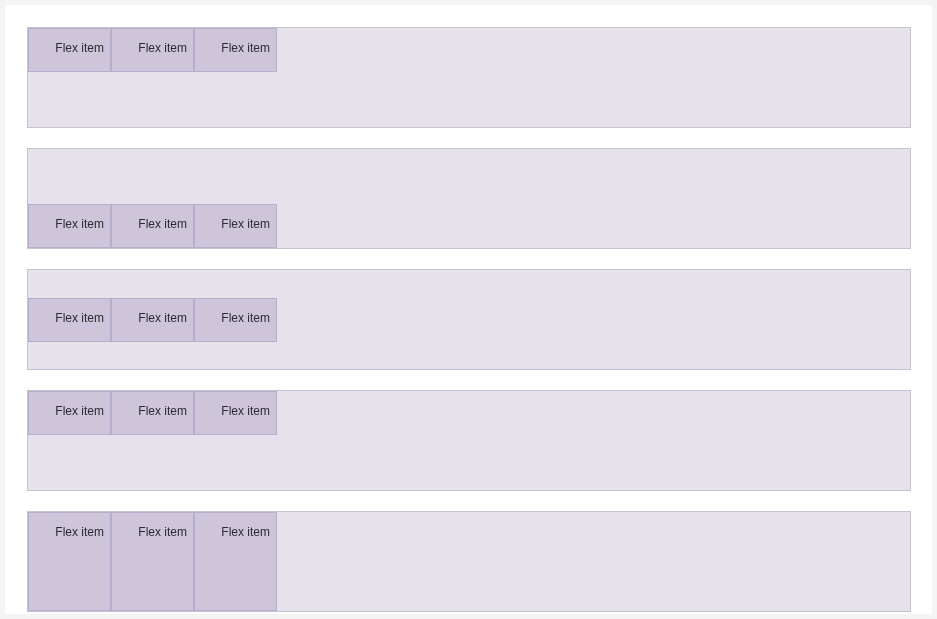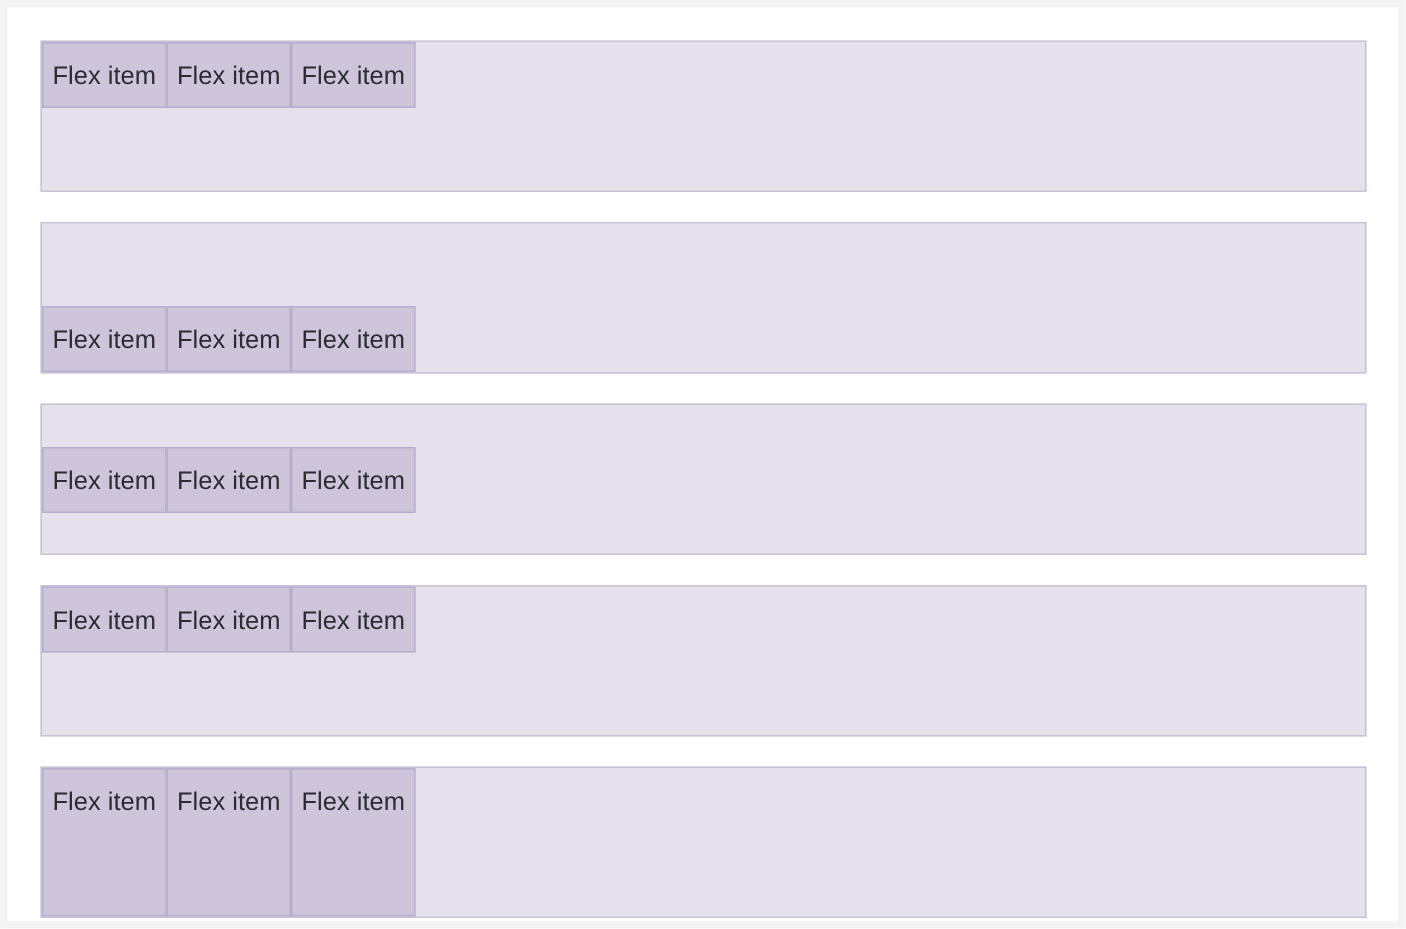--- a/index.html
+++ b/index.html
@@ -52,21 +52,21 @@
   .flex-container.align-center     { align-items: center; }
   .flex-container.align-baseline   { align-items: baseline; }
   .flex-container.align-stretch    { align-items: stretch; }
 
   .flex-item {
     box-sizing: border-box;
     width: 83px;
     background: #cec5da;
     border: 1px solid #b7add0;
     color: #2b2b31;
-    font-size: 17px;
+    font-size: 12px;
     line-height: 1;
     text-align: right;
     padding: 13px 6px;
     white-space: nowrap;
     flex: 0 0 auto;
   }
 
   
   .align-flex-start .flex-item,
   .align-flex-end   .flex-item,

